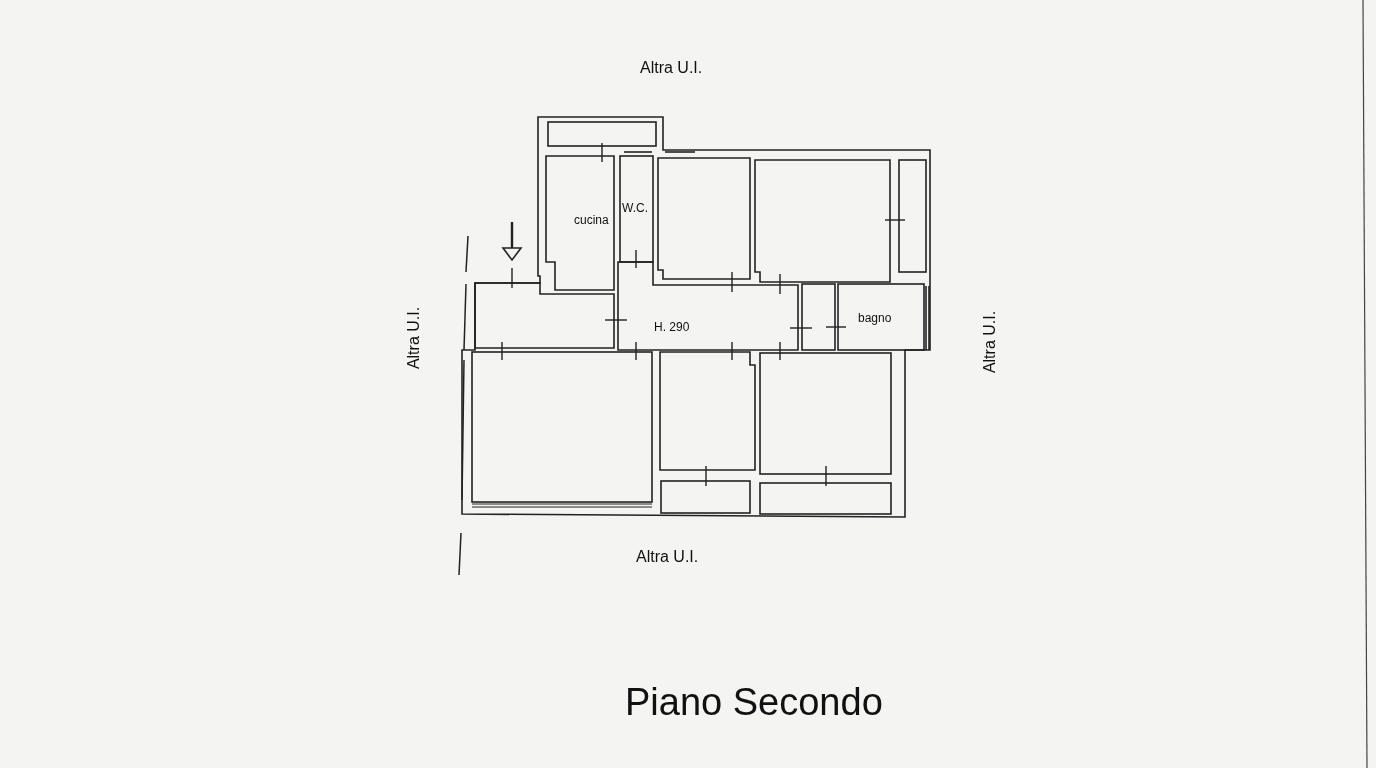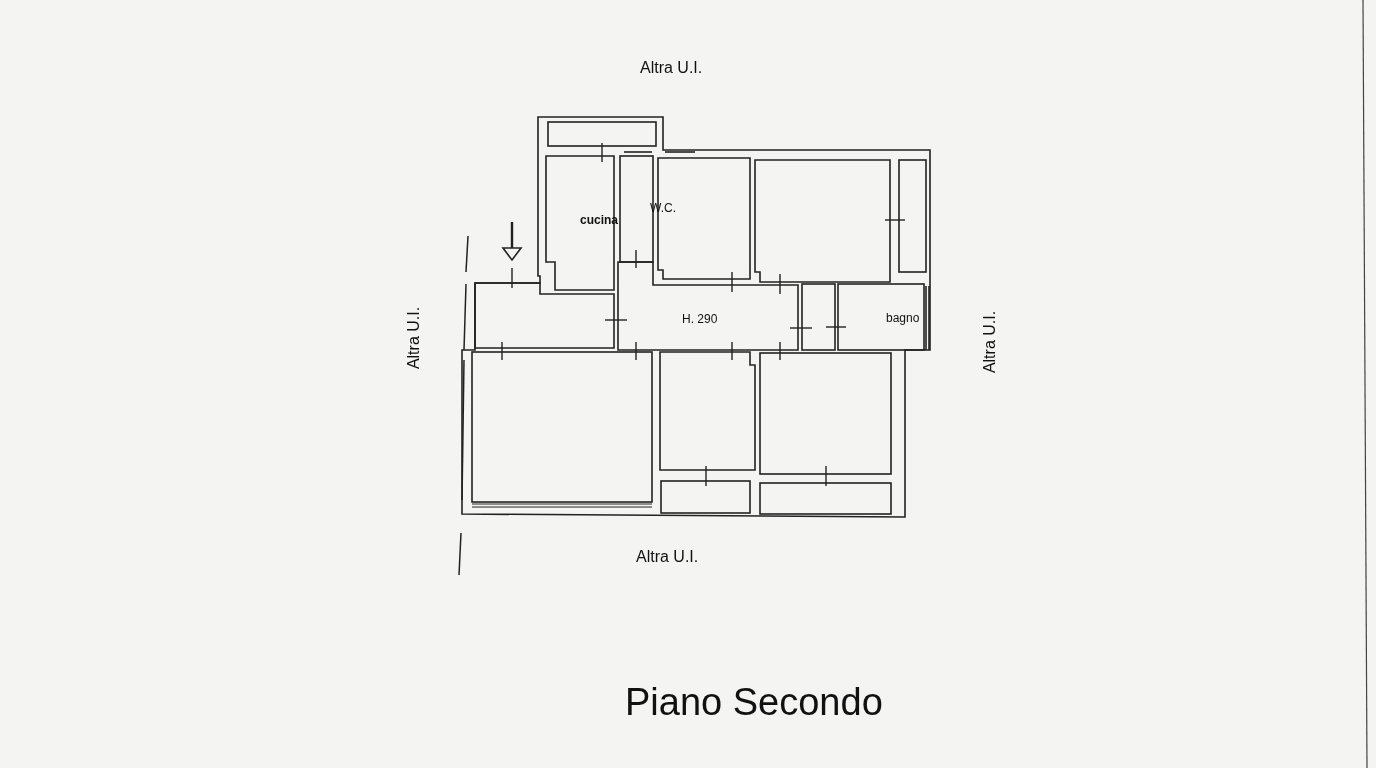--- a/index.html
+++ b/index.html
@@ -8,24 +8,24 @@
     background: #f4f4f3;
     font-family: "Liberation Sans", sans-serif;
     position: relative;
   }
   #plan { position: absolute; left: 0; top: 0; width: 1376px; height: 768px; }
   .label { position: absolute; color: #111; font-family: "Liberation Sans", sans-serif; white-space: nowrap; }
   .lbl-top { left: 640px; top: 59px; font-size: 16px; }
   .lbl-bottom { left: 636px; top: 548px; font-size: 16px; }
   .lbl-left { left: 414px; top: 338px; font-size: 16px; transform: translate(-50%, -50%) rotate(-90deg); }
   .lbl-right { left: 990px; top: 342px; font-size: 16px; transform: translate(-50%, -50%) rotate(-90deg); }
-  .room { font-size: 12px; padding-left: 28px; }
-  .r-cucina { left: 552px; top: 213px; font-weight: bold; }
+  .room { font-size: 12px; }
+  .r-cucina { left: 574px; top: 213px; }
   .r-wc { left: 622px; top: 201px; }
-  .r-h { left: 654px; top: 312px; }
+  .r-h { left: 654px; top: 320px; }
   .r-bagno { left: 858px; top: 311px; }
   .title { left: 625px; top: 681px; font-size: 38px; }
 </style>
 </head>
 <body>
 
 <svg id="plan" viewBox="0 0 1376 768" xmlns="http://www.w3.org/2000/svg">
   <g fill="none" stroke="#222" stroke-width="1.6" stroke-linejoin="miter">
 
     <line x1="1363" y1="0" x2="1367" y2="768" stroke="#444" stroke-width="1.2"></line>

